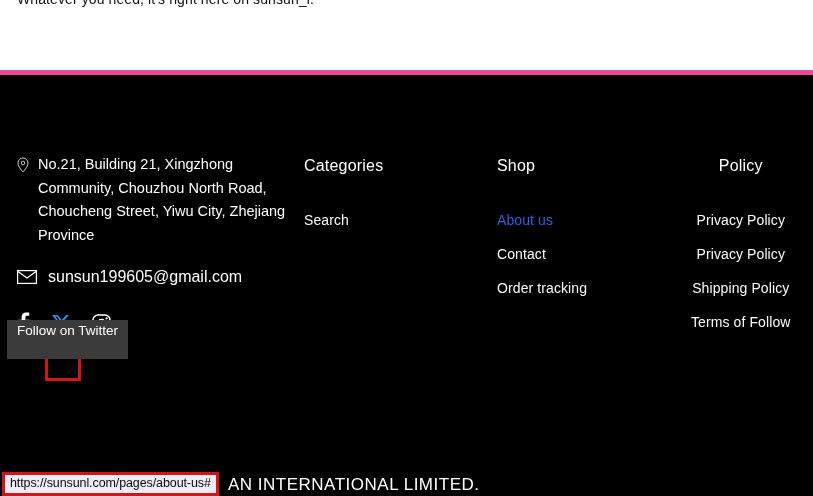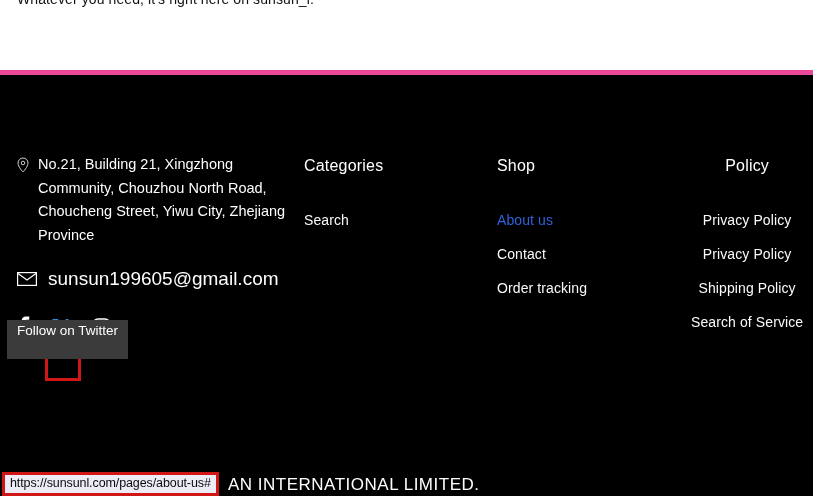--- a/index.html
+++ b/index.html
@@ -15,21 +15,21 @@
   .top-tagline { position: absolute; top: -9px; left: 17px; margin: 0; font-size: 14px; color: #121212; letter-spacing: .1px; white-space: nowrap; }
 
   
   .footer { position: absolute; top: 70px; left: 0; width: 100%; height: 426px; background: #000; border-top: 5px solid #ec4899; }
 
   .contact-col { position: absolute; left: 17px; top: 78px; width: 280px; color: #fff; }
   .address-row { display: flex; gap: 9px; }
   .address-lines { font-size: 14.5px; line-height: 23.5px; color: #fdfdfd; }
   .icon-cell { flex: none; margin-top: 4px; }
   .contact-row { display: flex; align-items: center; gap: 11px; margin-top: 21px; }
-  .contact-row a { color: #fdfdfd; font-size: 19px; text-decoration: none; }
+  .contact-row a { color: #fdfdfd; font-size: 16px; text-decoration: none; }
   .contact-row.phone-row { margin-top: 22px; }
 
   .social-row { display: flex; align-items: center; gap: 21px; margin-top: 25px; height: 24px; }
   .social-row a { display: inline-flex; align-items: center; justify-content: center; text-decoration: none; }
 
   .footer-col { position: absolute; top: 82px; }
   .footer-col h3 { margin: 0 0 37px 0; font-size: 16px; font-weight: 500; color: #fff; letter-spacing: .2px; }
   .footer-col ul { list-style: none; margin: 0; padding: 0; }
   .footer-col li { margin-bottom: 18px; line-height: 16px; }
   .footer-col a { color: #fafafa; font-size: 14px; text-decoration: none; letter-spacing: .1px; }
@@ -128,21 +128,21 @@
         <li><a href="#">Order tracking</a></li>
       </ul>
     </div>
 
     <div class="footer-col col-policy">
       <h3>Policy</h3>
       <ul>
         <li><a href="#">Privacy Policy</a></li>
         <li><a href="#">Privacy Policy</a></li>
         <li><a href="#">Shipping Policy</a></li>
-        <li><a href="#">Search of Service</a></li>
+        <li><a href="#">Terms of Follow</a></li>
       </ul>
     </div>
 
     <div class="copyright">AN INTERNATIONAL LIMITED.</div>
   </footer>
 
   <div class="tooltip">Follow on Twitter</div>
   <div class="tooltip-arrow"></div>
   <div class="highlight-box-x"></div>
   <div class="status-bar">https://sunsunl.com/pages/about-us#</div>

